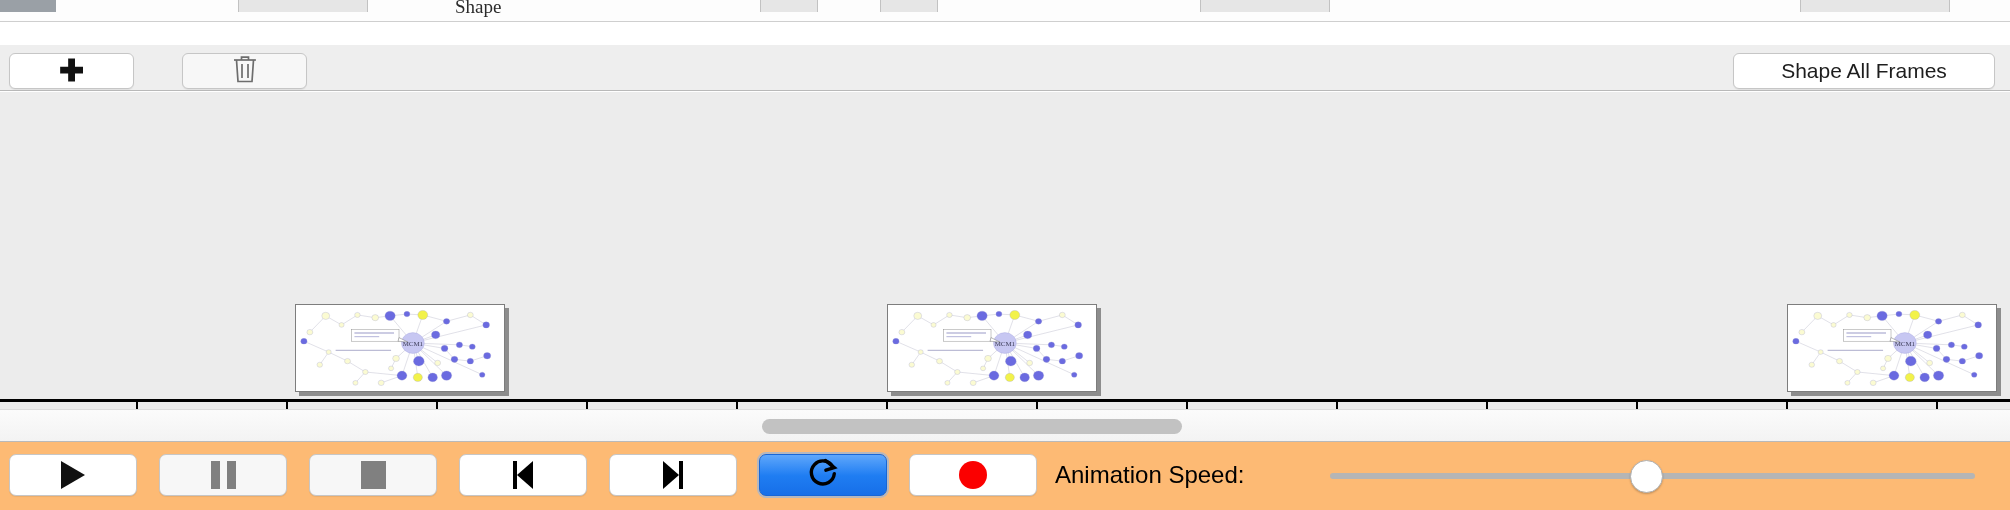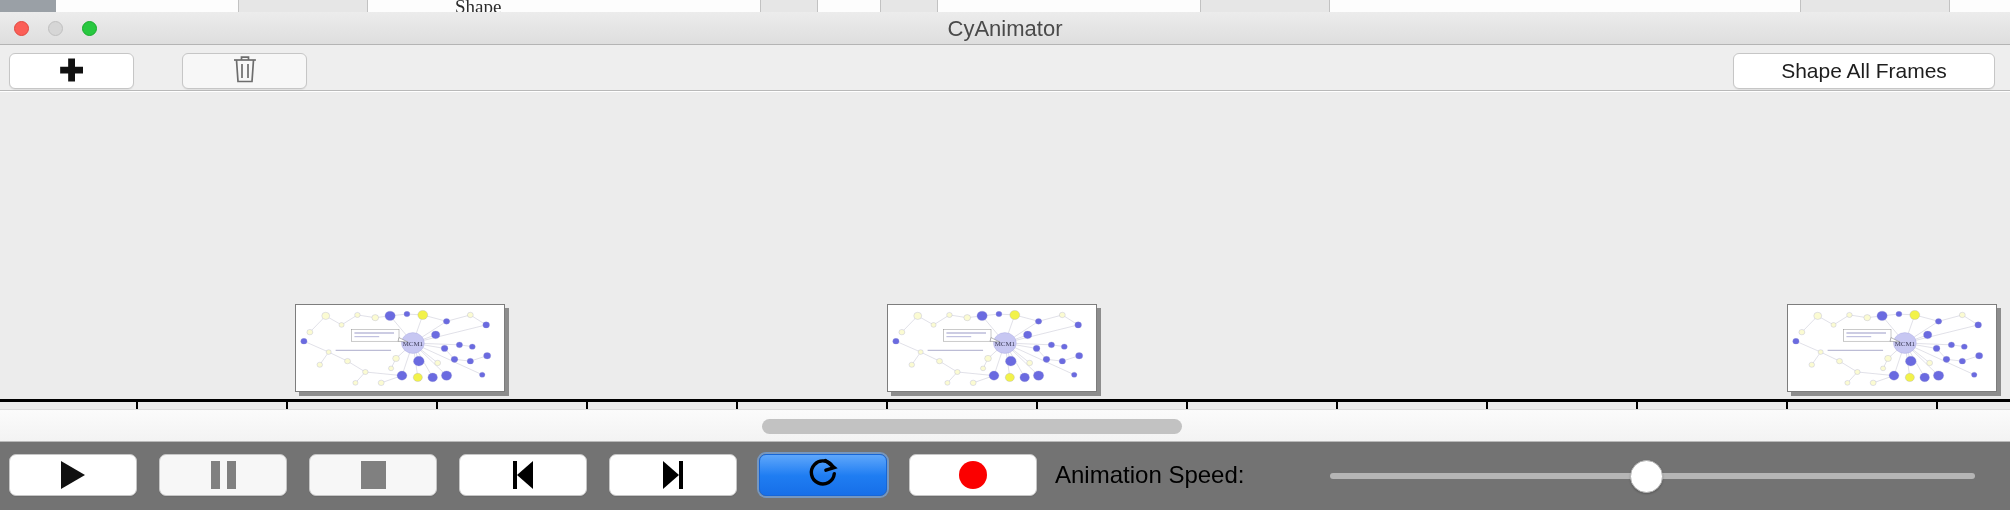--- a/index.html
+++ b/index.html
@@ -103,21 +103,21 @@
     border-top: 1px solid #dcdcdc; border-bottom: 1px solid #b9b9b9;
   }
   .hscroll-thumb {
     position: absolute; left: 762px; top: 9px; width: 420px; height: 15px;
     background: #c2c2c2; border-radius: 8px;
   }
 
   
   .controls {
     position: absolute; left: 0; top: 442px; width: 2010px; height: 68px;
-    background: #737373;
+    background: #fdba74;
   }
   .cbtn {
     position: absolute; top: 12px; height: 42px; width: 128px;
     background: #ffffff; border: 1px solid #c6c6c6; border-radius: 7px;
     box-shadow: 0 1px 1px rgba(0,0,0,0.07);
     display: flex; align-items: center; justify-content: center;
   }
   .cbtn.dim { background: #f7f7f7; }
   .cbtn.loop {
     background: linear-gradient(to bottom,#5fa7fb 0%,#1f7df2 52%,#176fe8 100%);
@@ -155,26 +155,20 @@
   <div class="behind-strip">
     <div class="behind-dark"></div>
     <div class="behind-tab" style="left:238px;width:130px;"></div>
     <div class="behind-tab" style="left:760px;width:58px;"></div>
     <div class="behind-tab" style="left:880px;width:58px;"></div>
     <div class="behind-tab" style="left:1200px;width:130px;"></div>
     <div class="behind-tab" style="left:1800px;width:150px;"></div>
     <div class="behind-text" style="left:455px;">Shape</div>
   </div>
 
-  <div class="titlebar">
-    <div class="traffic close"></div>
-    <div class="traffic min"></div>
-    <div class="traffic zoom"></div>
-    <div class="window-title">CyAnimator</div>
-  </div>
 
   <div class="toolbar">
     <div class="tbtn add">
       <span class="plus-icon">✚</span>
     </div>
     <div class="tbtn del">
       <span>
         <svg width="26" height="30" viewBox="0 0 26 30" fill="none" stroke="#6d6d6d" stroke-width="1.7">
           <path d="M2 6 H24"></path>
           <path d="M9.5 6 V3.2 H16.5 V6"></path>

